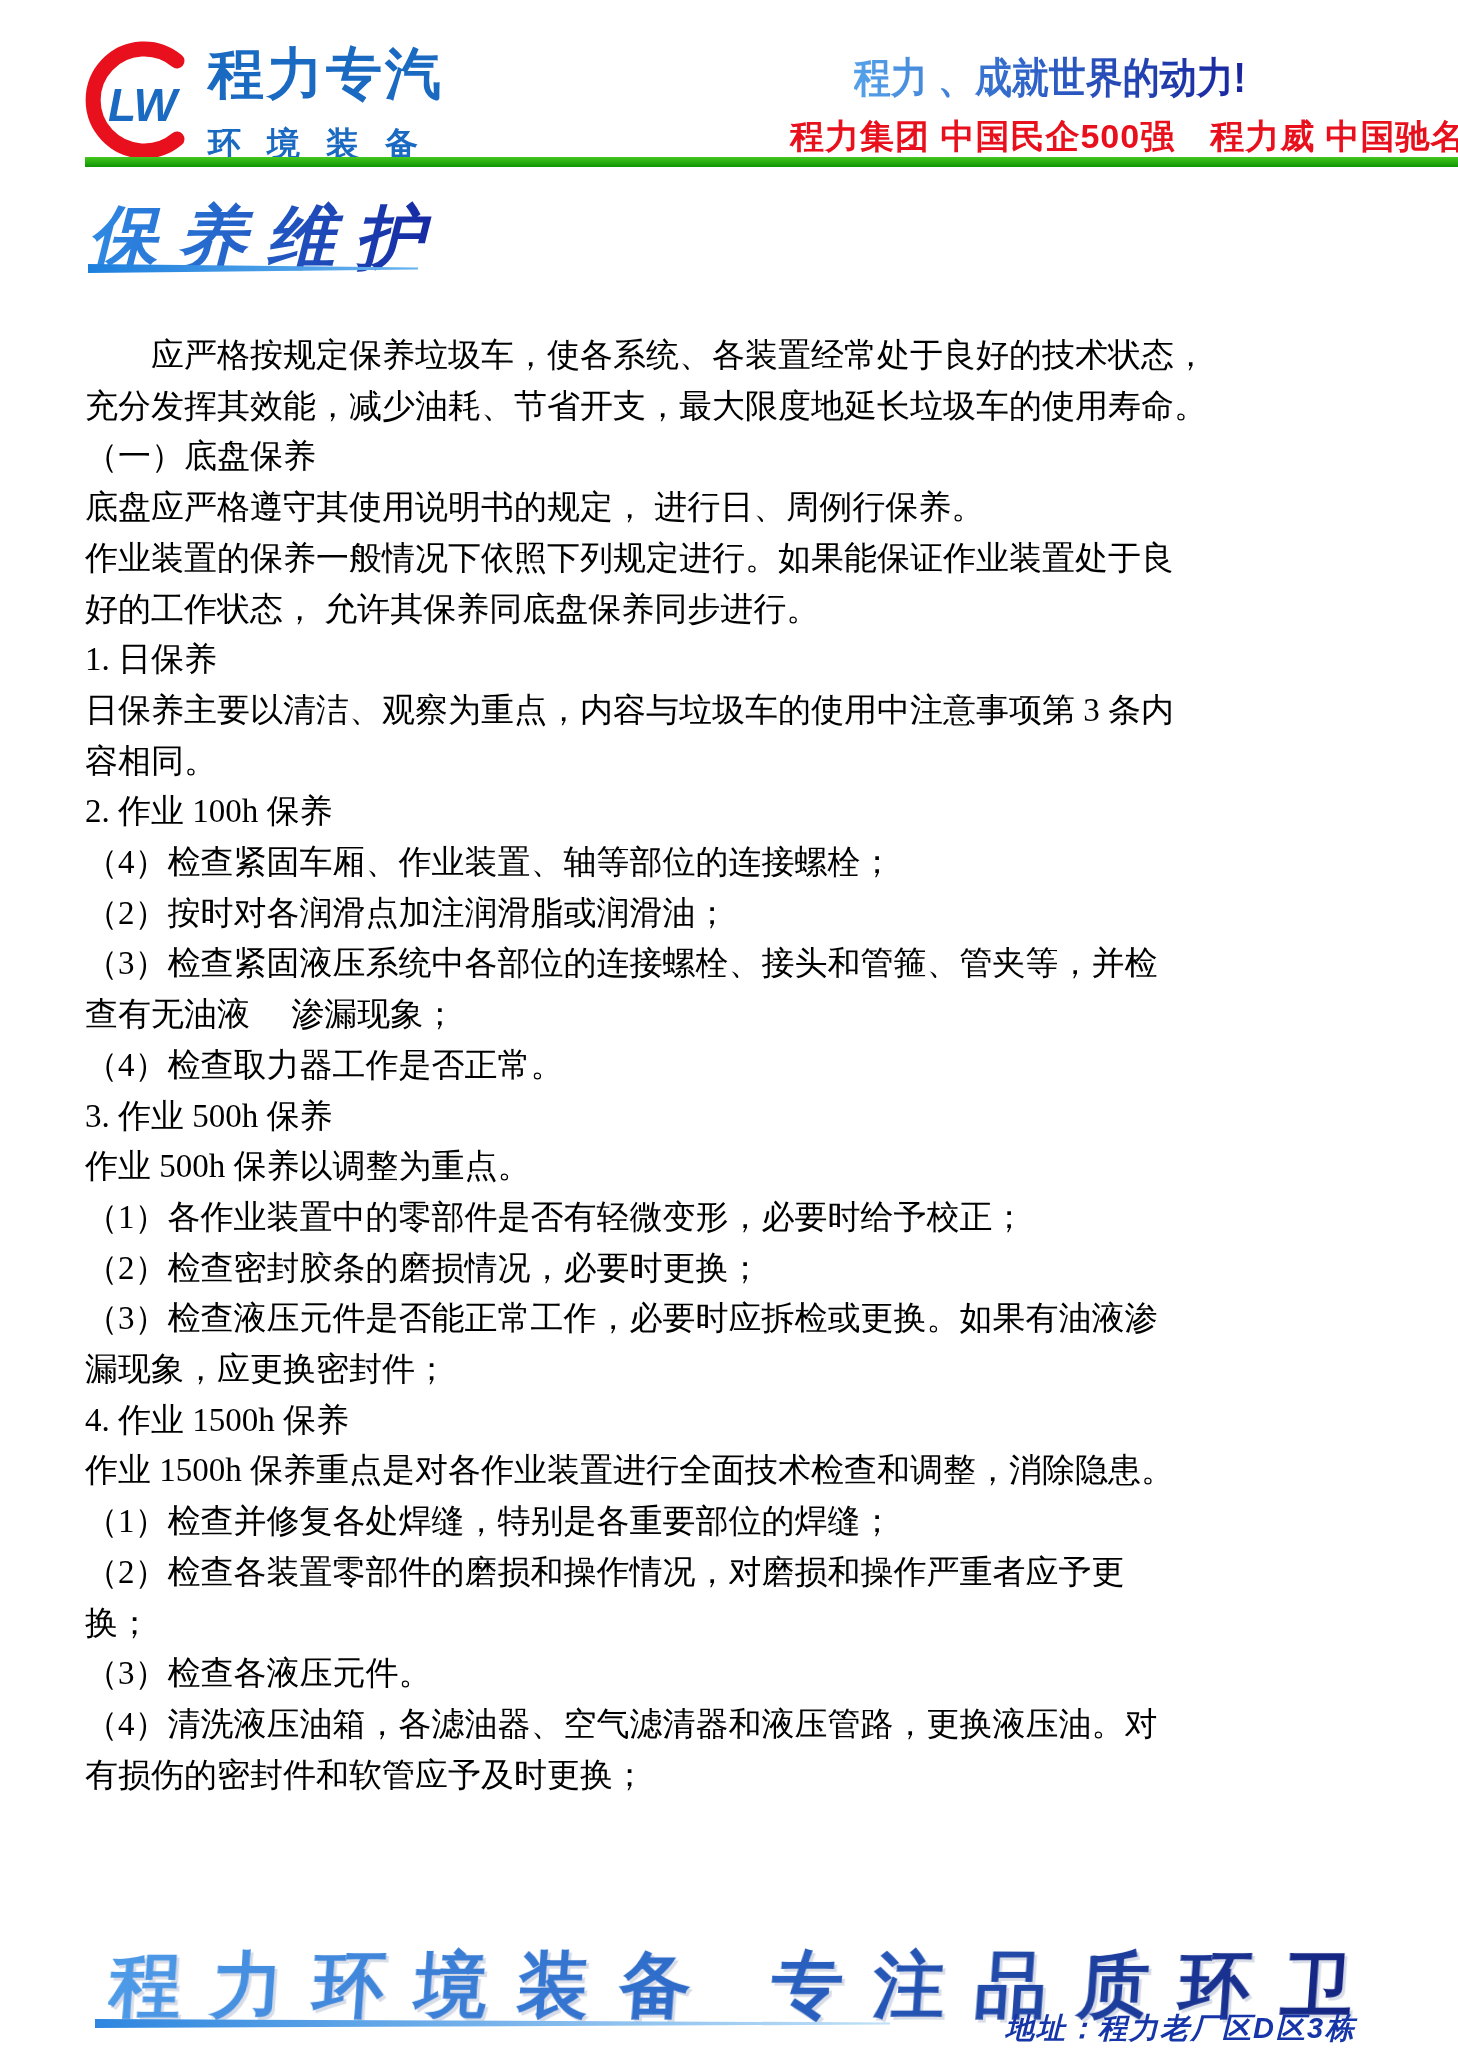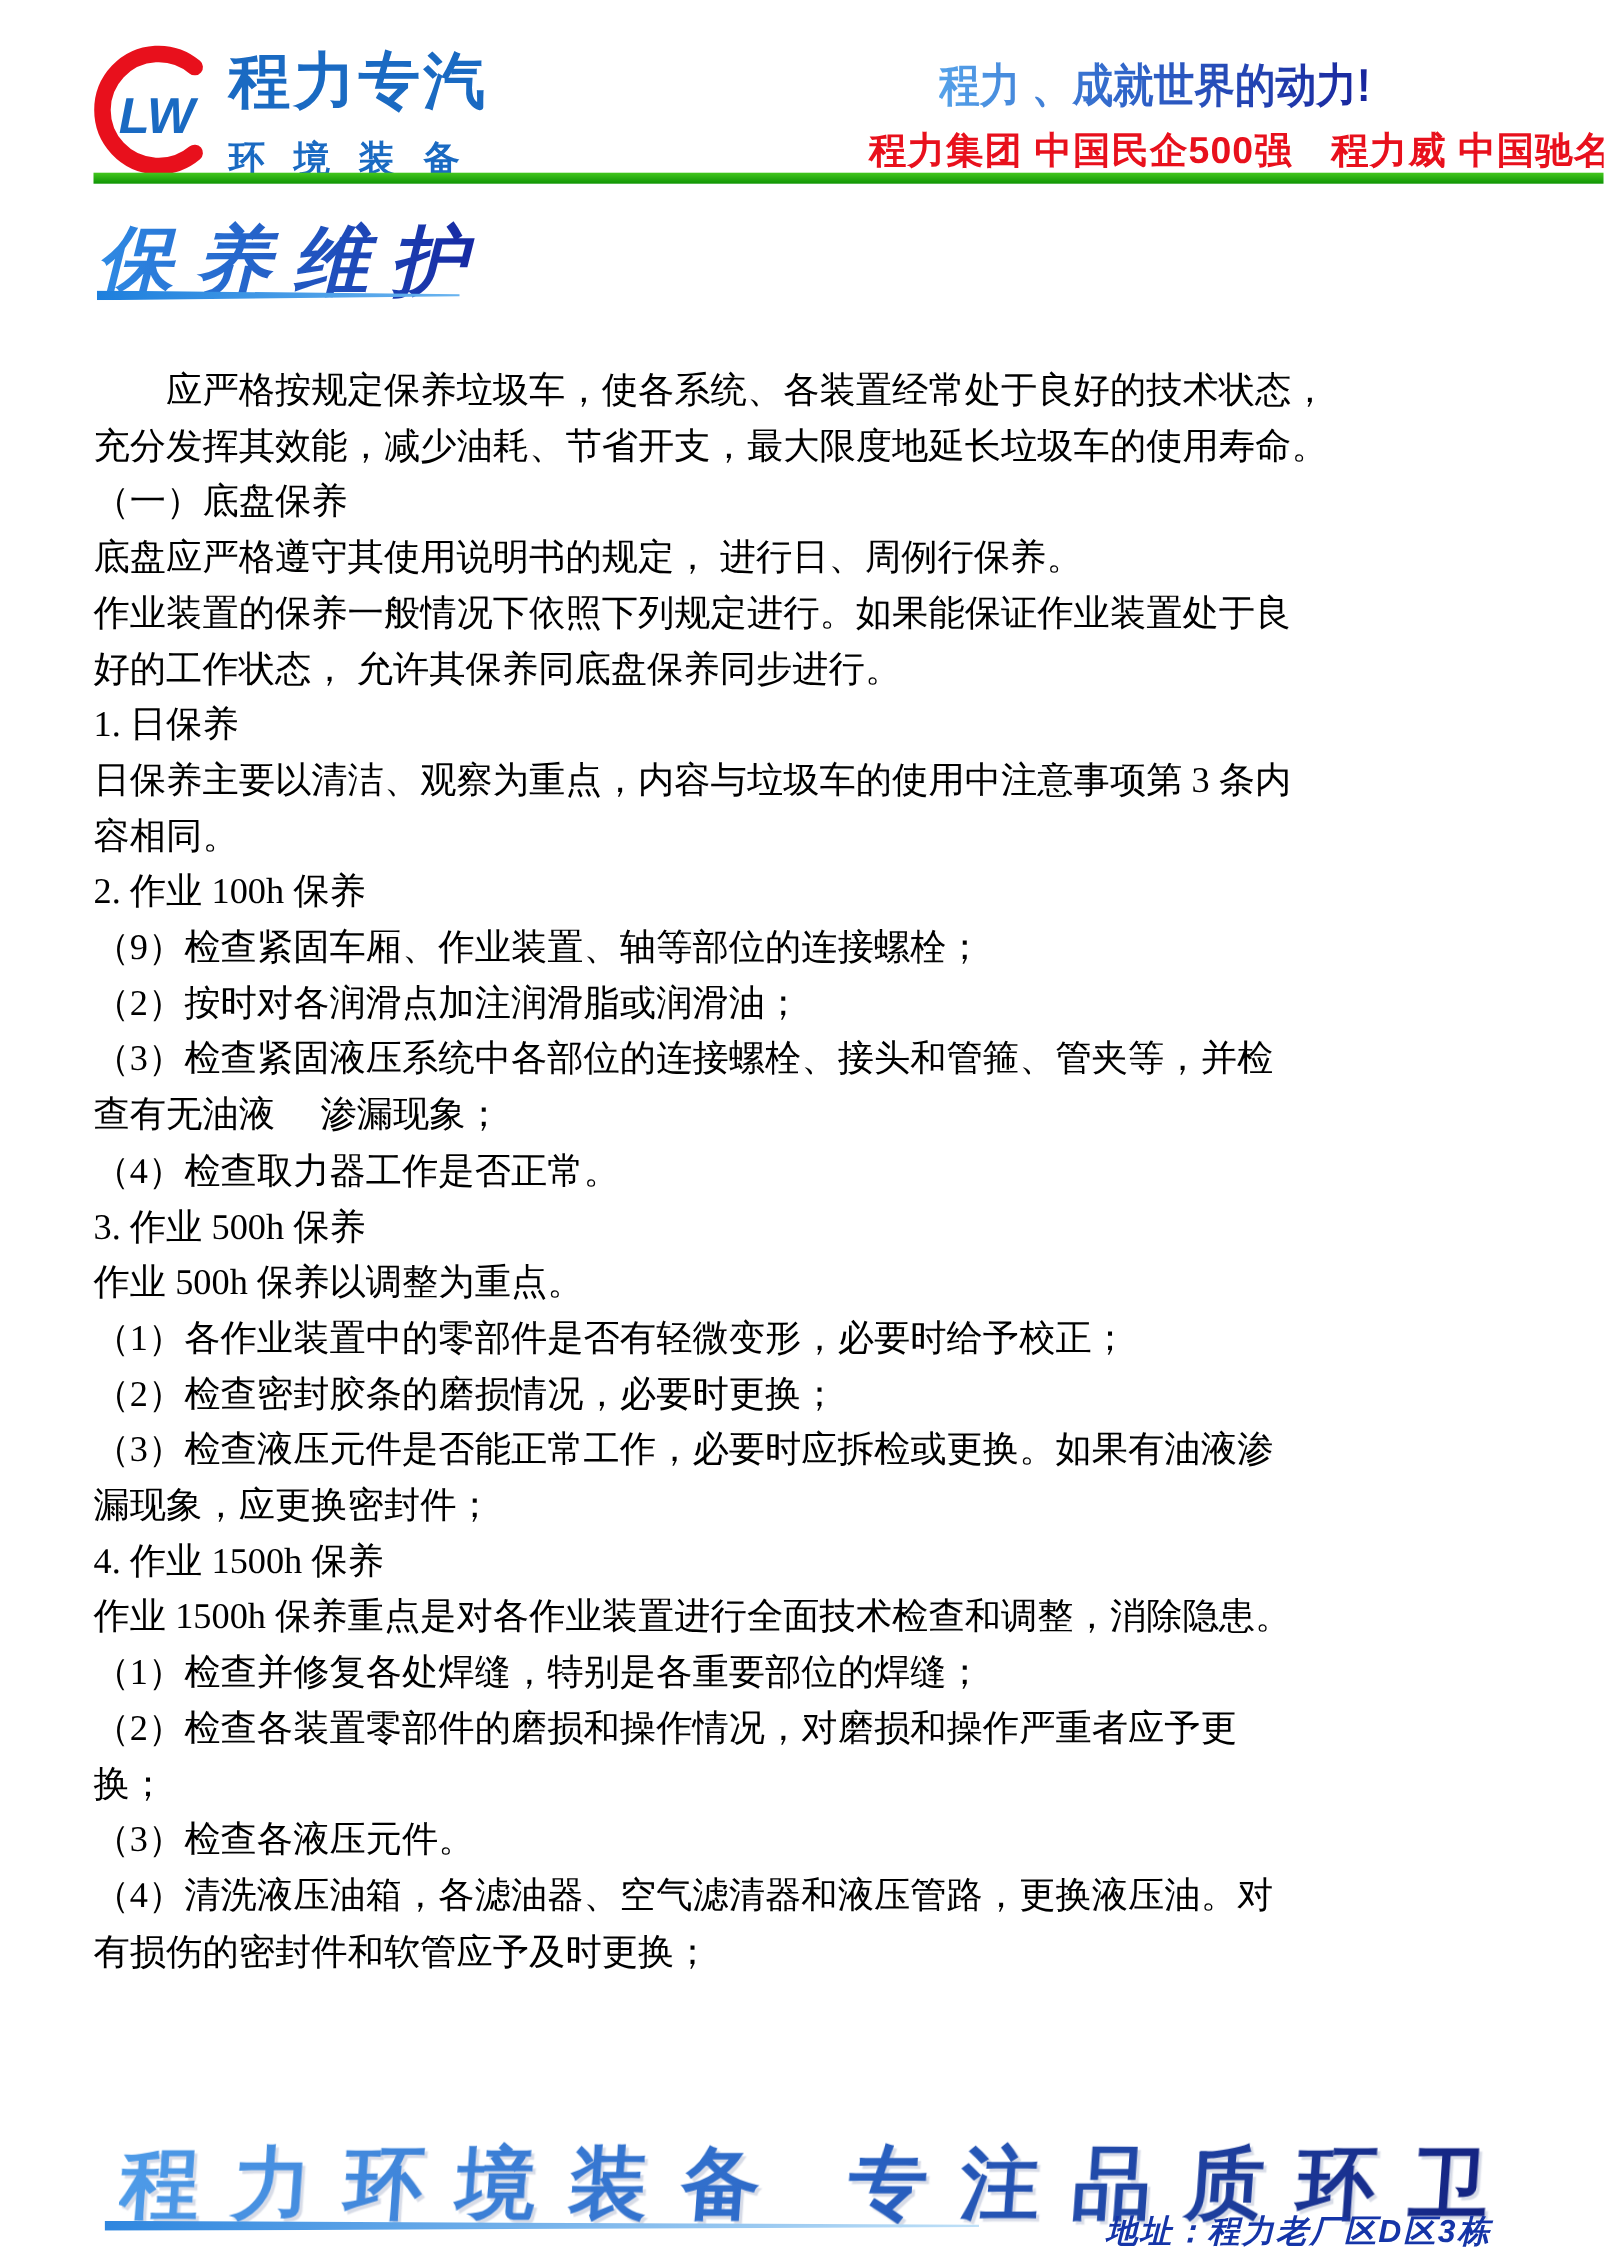--- a/index.html
+++ b/index.html
@@ -100,21 +100,21 @@
   <div class="body-line">　　应严格按规定保养垃圾车，使各系统、各装置经常处于良好的技术状态，</div>
       <div class="body-line">充分发挥其效能，减少油耗、节省开支，最大限度地延长垃圾车的使用寿命。</div>
       <div class="body-line">（一）底盘保养</div>
       <div class="body-line">底盘应严格遵守其使用说明书的规定， 进行日、周例行保养。</div>
       <div class="body-line">作业装置的保养一般情况下依照下列规定进行。如果能保证作业装置处于良</div>
       <div class="body-line">好的工作状态， 允许其保养同底盘保养同步进行。</div>
       <div class="body-line">1. 日保养</div>
       <div class="body-line">日保养主要以清洁、观察为重点，内容与垃圾车的使用中注意事项第 3 条内</div>
       <div class="body-line">容相同。</div>
       <div class="body-line">2. 作业 100h 保养</div>
-      <div class="body-line">（9）检查紧固车厢、作业装置、轴等部位的连接螺栓；</div>
+      <div class="body-line">（4）检查紧固车厢、作业装置、轴等部位的连接螺栓；</div>
       <div class="body-line">（2）按时对各润滑点加注润滑脂或润滑油；</div>
       <div class="body-line">（3）检查紧固液压系统中各部位的连接螺栓、接头和管箍、管夹等，并检</div>
       <div class="body-line">查有无油液　 渗漏现象；</div>
       <div class="body-line">（4）检查取力器工作是否正常。</div>
       <div class="body-line">3. 作业 500h 保养</div>
       <div class="body-line">作业 500h 保养以调整为重点。</div>
       <div class="body-line">（1）各作业装置中的零部件是否有轻微变形，必要时给予校正；</div>
       <div class="body-line">（2）检查密封胶条的磨损情况，必要时更换；</div>
       <div class="body-line">（3）检查液压元件是否能正常工作，必要时应拆检或更换。如果有油液渗</div>
       <div class="body-line">漏现象，应更换密封件；</div>

